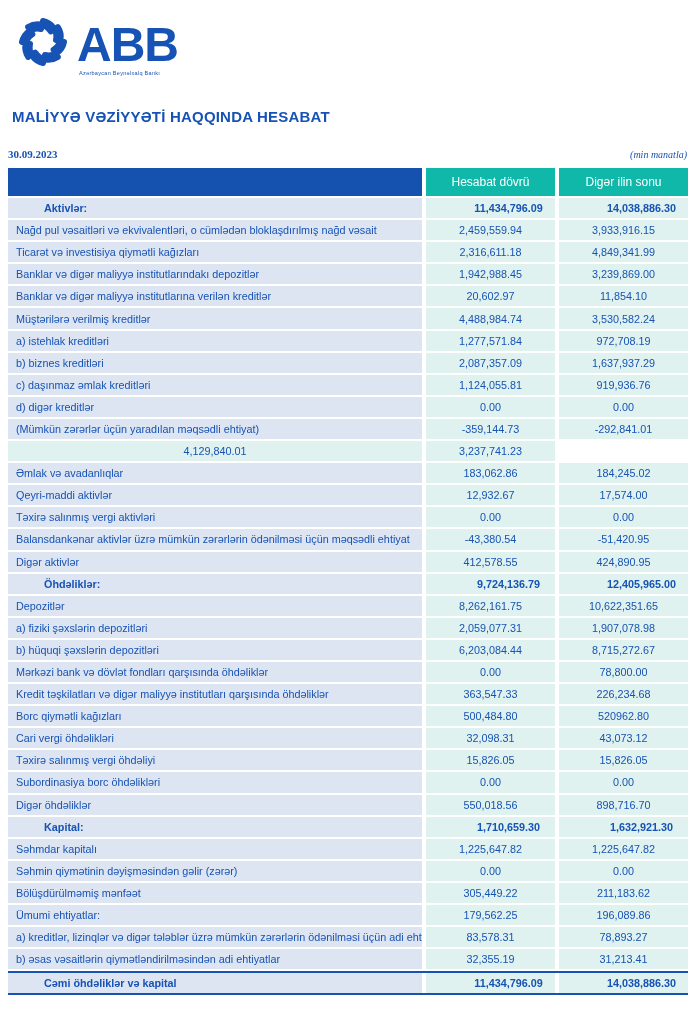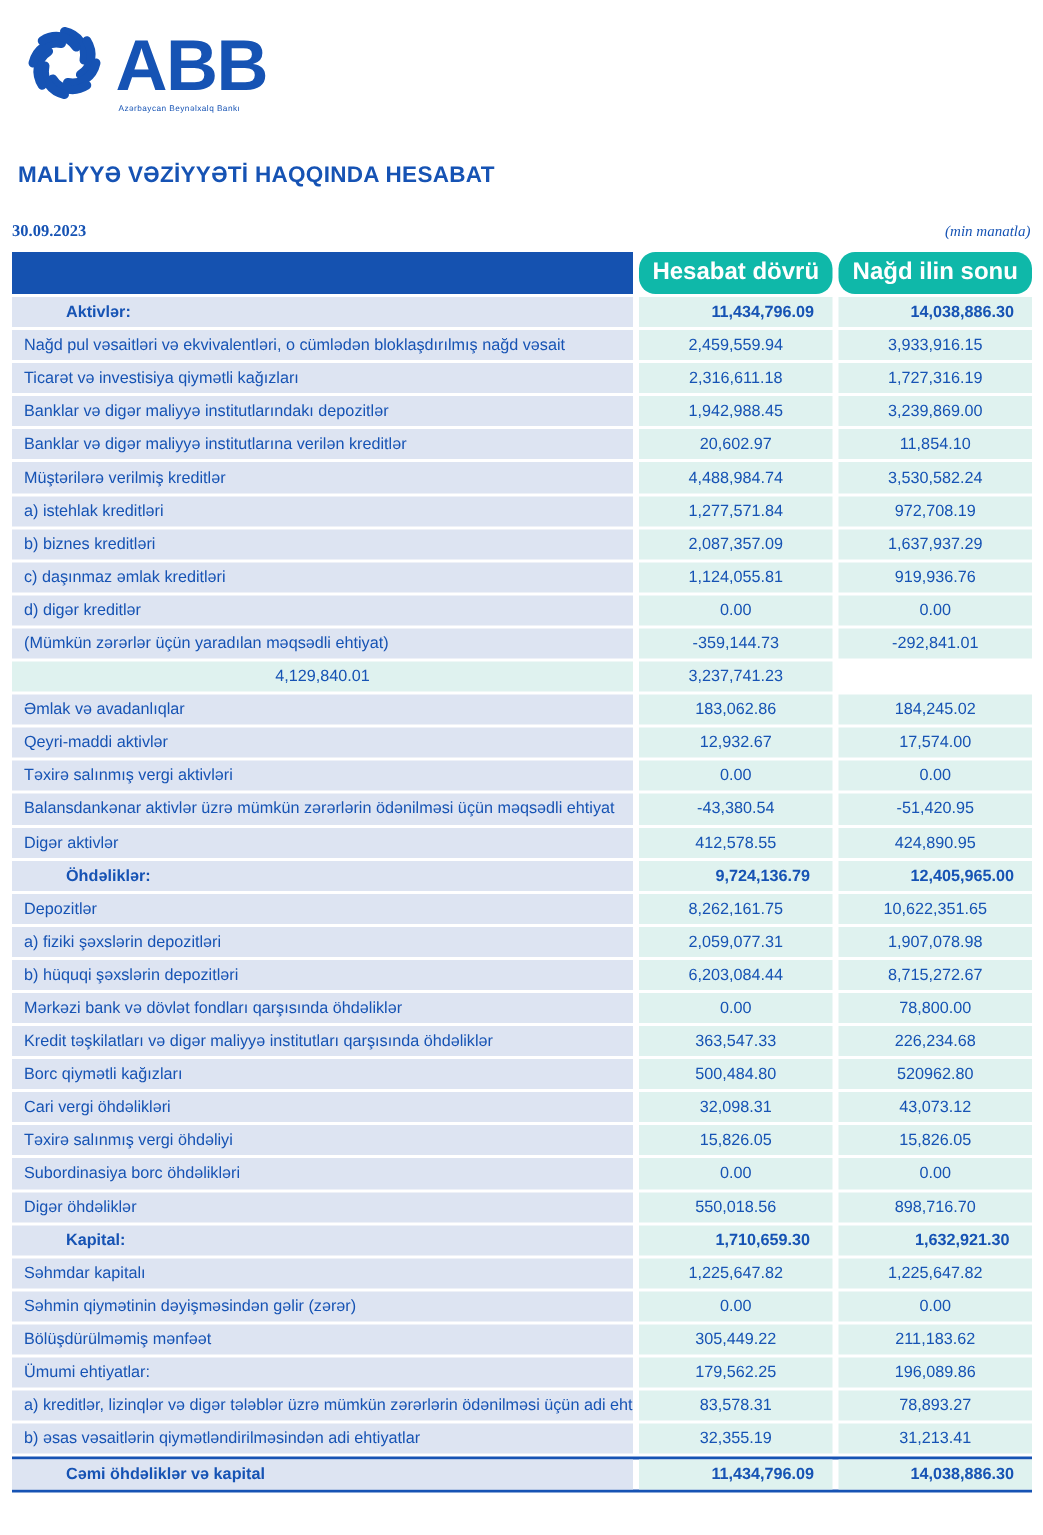--- a/index.html
+++ b/index.html
@@ -18,22 +18,22 @@
   .meta { position:absolute; top:148px; left:8px; right:8px;
           display:flex; justify-content:space-between; align-items:flex-end;
           color:#1653b4;font-family:Liberation Serif, serif; }
   .date { font-size:11px; font-weight:bold; }
   .unit-note { font-size:10px; font-style:italic; }
 
   .table { position:absolute; top:168px; left:8px; width:680px; }
   .thead, .row { display:grid; grid-template-columns:414px 129px 129px; column-gap:4px; }
   .thead { height:28px; }
   .th-label { background:#1552b0; }
-  .th { background:#0fb8a9; color:#ffffff; font-size:16px; font-weight:bold;
-        display:flex; align-items:center; justify-content:center;border-radius:11px; }
+  .th { background:#0fb8a9; color:#ffffff; font-size:12px; font-weight:normal;
+        display:flex; align-items:center; justify-content:center; }
 
   .row { height:20.1px; margin-top:2px; }
   .cell-label { background:#dde4f2; color:#1653b4; font-size:10.8px;
                 display:flex; align-items:center; padding-left:8px; overflow:hidden; white-space:nowrap; }
   .cell-val { background:#dff2ef; color:#1653b4; font-size:10.8px;
               display:flex; align-items:center; justify-content:center; }
   .row.bold .cell-label, .row.bold .cell-val { font-weight:bold;padding-left:36px; }
   .row.total { border-top:2.5px solid #1653b4; border-bottom:2.5px solid #1653b4; }
 </style>
 </head>
@@ -80,37 +80,37 @@
 
   <div class="meta">
     <span class="date">30.09.2023</span>
     <span class="unit-note">(min manatla)</span>
   </div>
 
   <div class="table">
     <div class="thead">
       <div class="th-label"></div>
       <div class="th">Hesabat dövrü</div>
-      <div class="th">Nağd ilin sonu</div>
+      <div class="th">Digər ilin sonu</div>
     </div>
     <div>
         <div class="row bold">
           <div class="cell-label">Aktivlər:</div>
           <div class="cell-val">11,434,796.09</div>
           <div class="cell-val">14,038,886.30</div>
         </div>
         <div class="row">
           <div class="cell-label">Nağd pul vəsaitləri və  ekvivalentləri, o cümlədən bloklaşdırılmış nağd vəsait</div>
           <div class="cell-val">2,459,559.94</div>
           <div class="cell-val">3,933,916.15</div>
         </div>
         <div class="row">
           <div class="cell-label">Ticarət və investisiya qiymətli kağızları</div>
           <div class="cell-val">2,316,611.18</div>
-          <div class="cell-val">1,727,316.19</div>
+          <div class="cell-val">4,849,341.99</div>
         </div>
         <div class="row">
           <div class="cell-label">Banklar və digər maliyyə institutlarındakı depozitlər</div>
           <div class="cell-val">1,942,988.45</div>
           <div class="cell-val">3,239,869.00</div>
         </div>
         <div class="row">
           <div class="cell-label">Banklar və digər maliyyə institutlarına verilən kreditlər</div>
           <div class="cell-val">20,602.97</div>
           <div class="cell-val">11,854.10</div>

